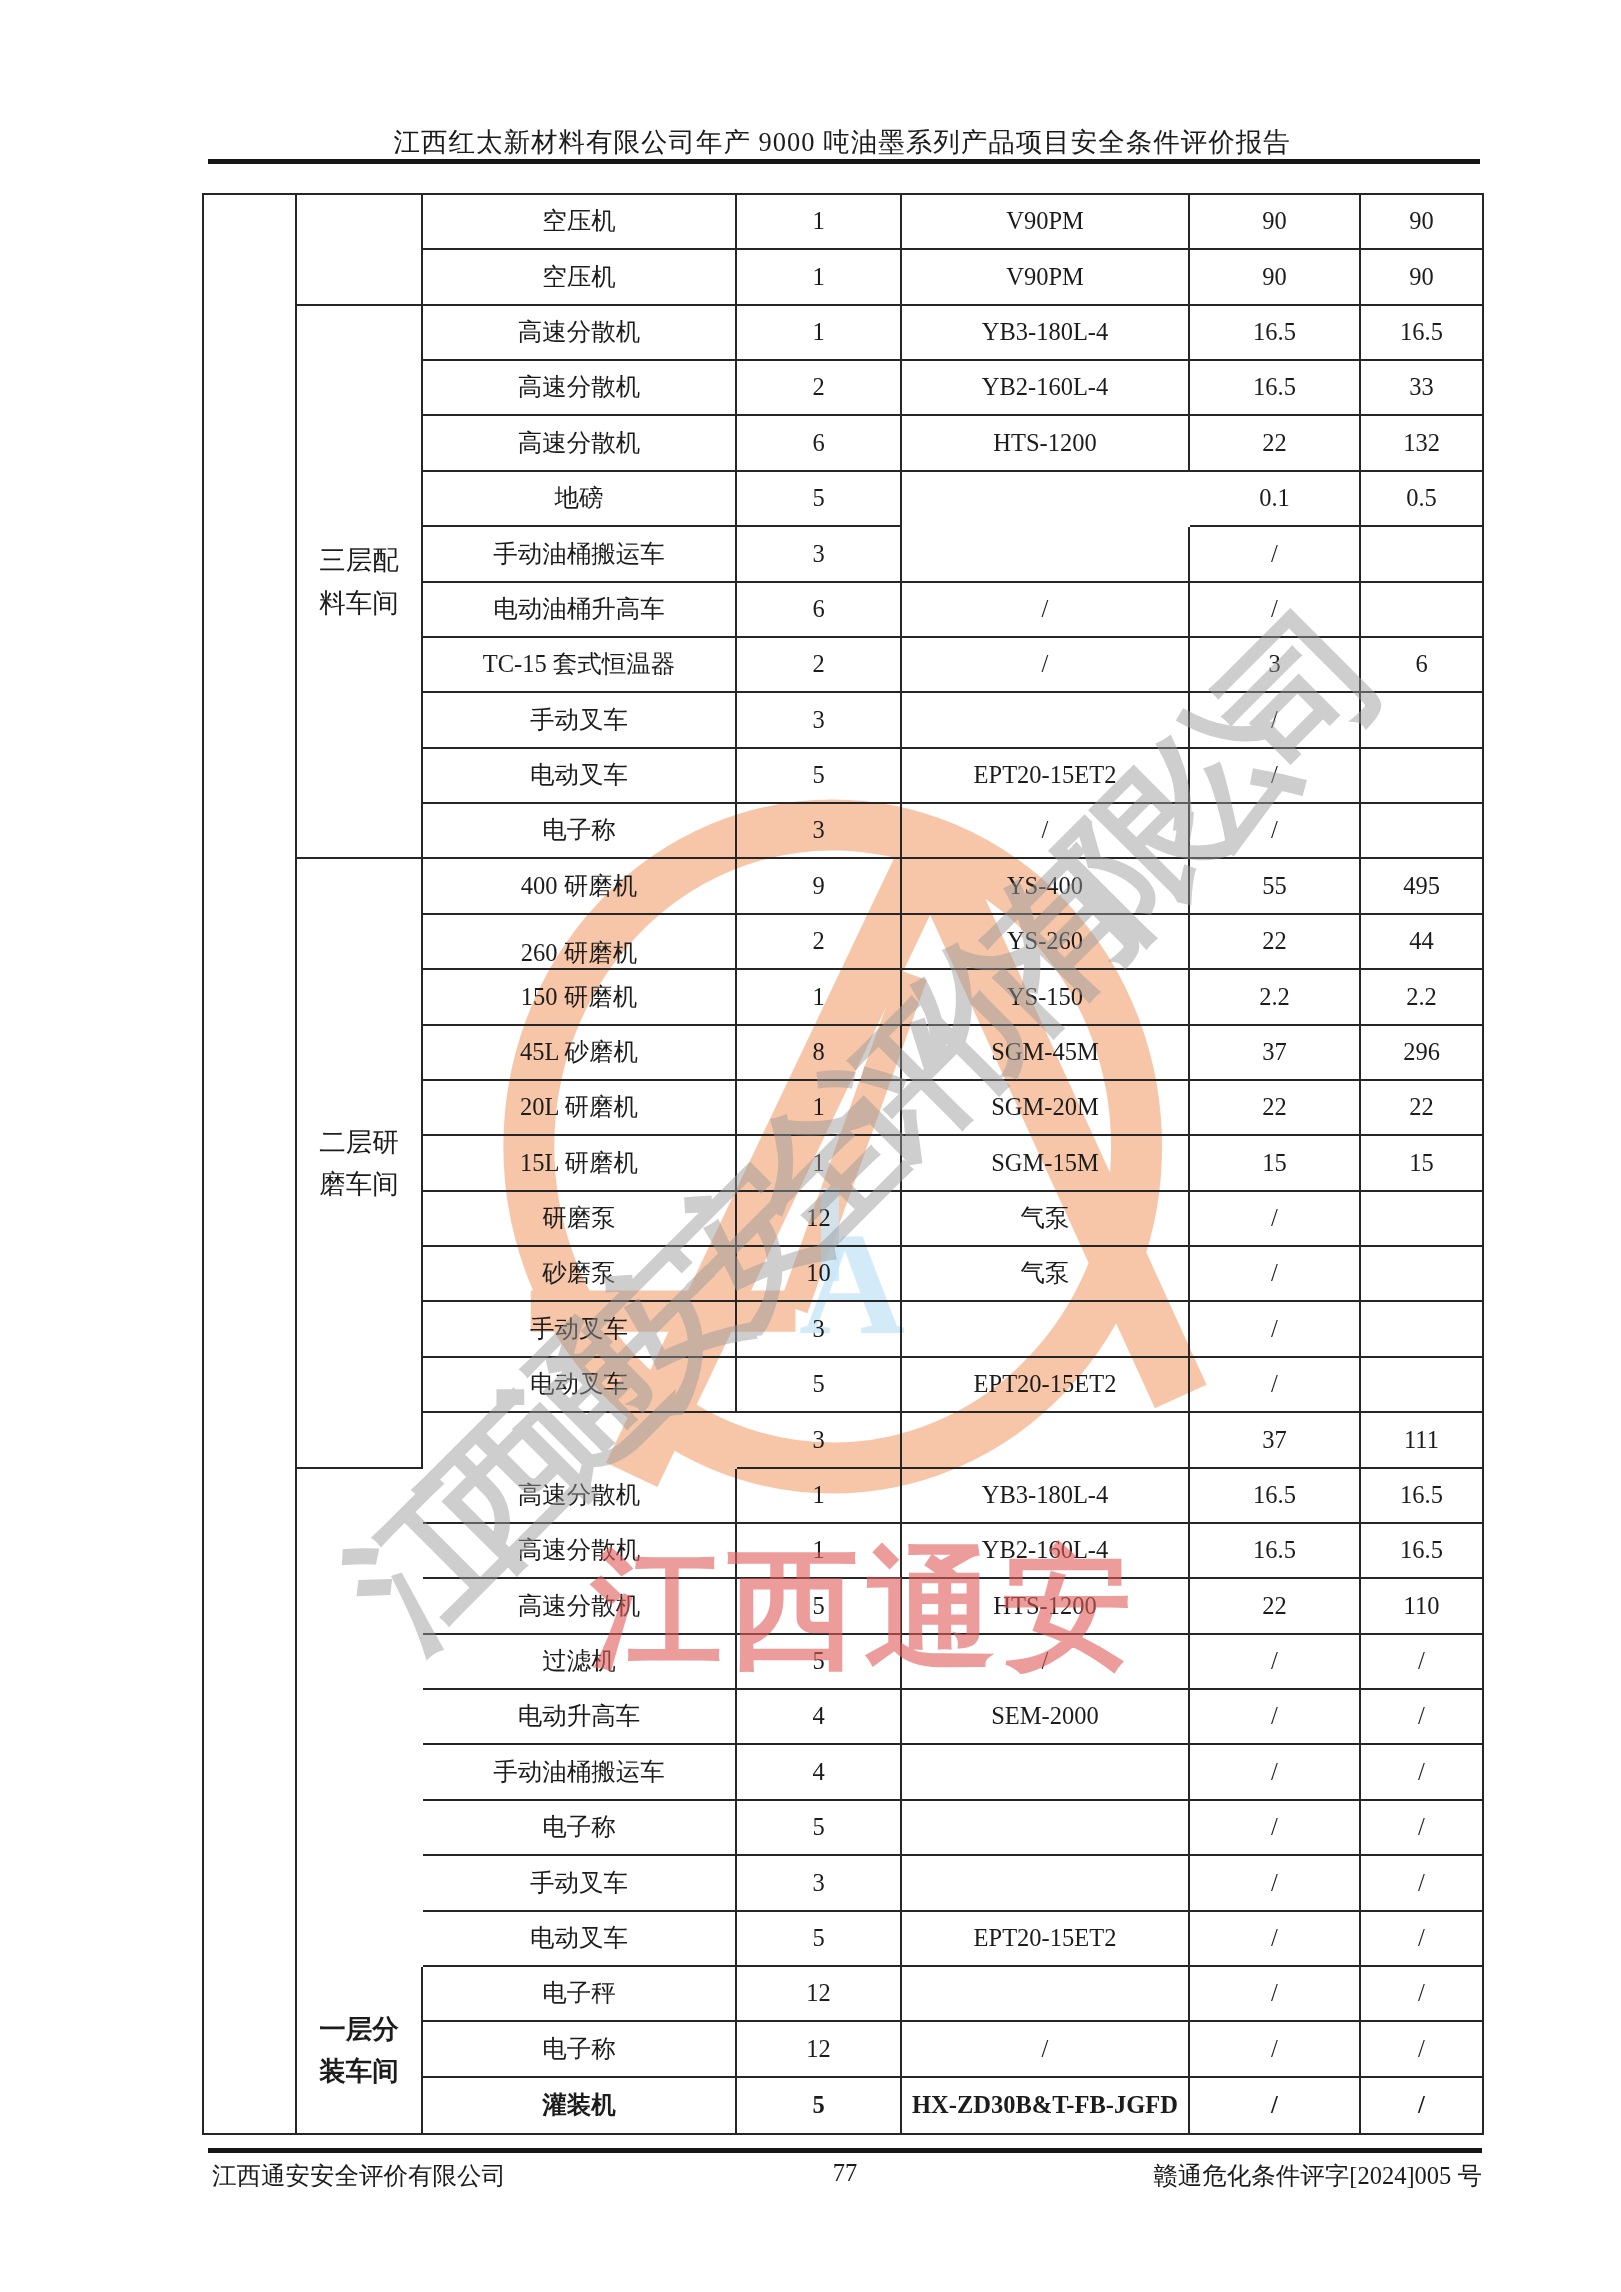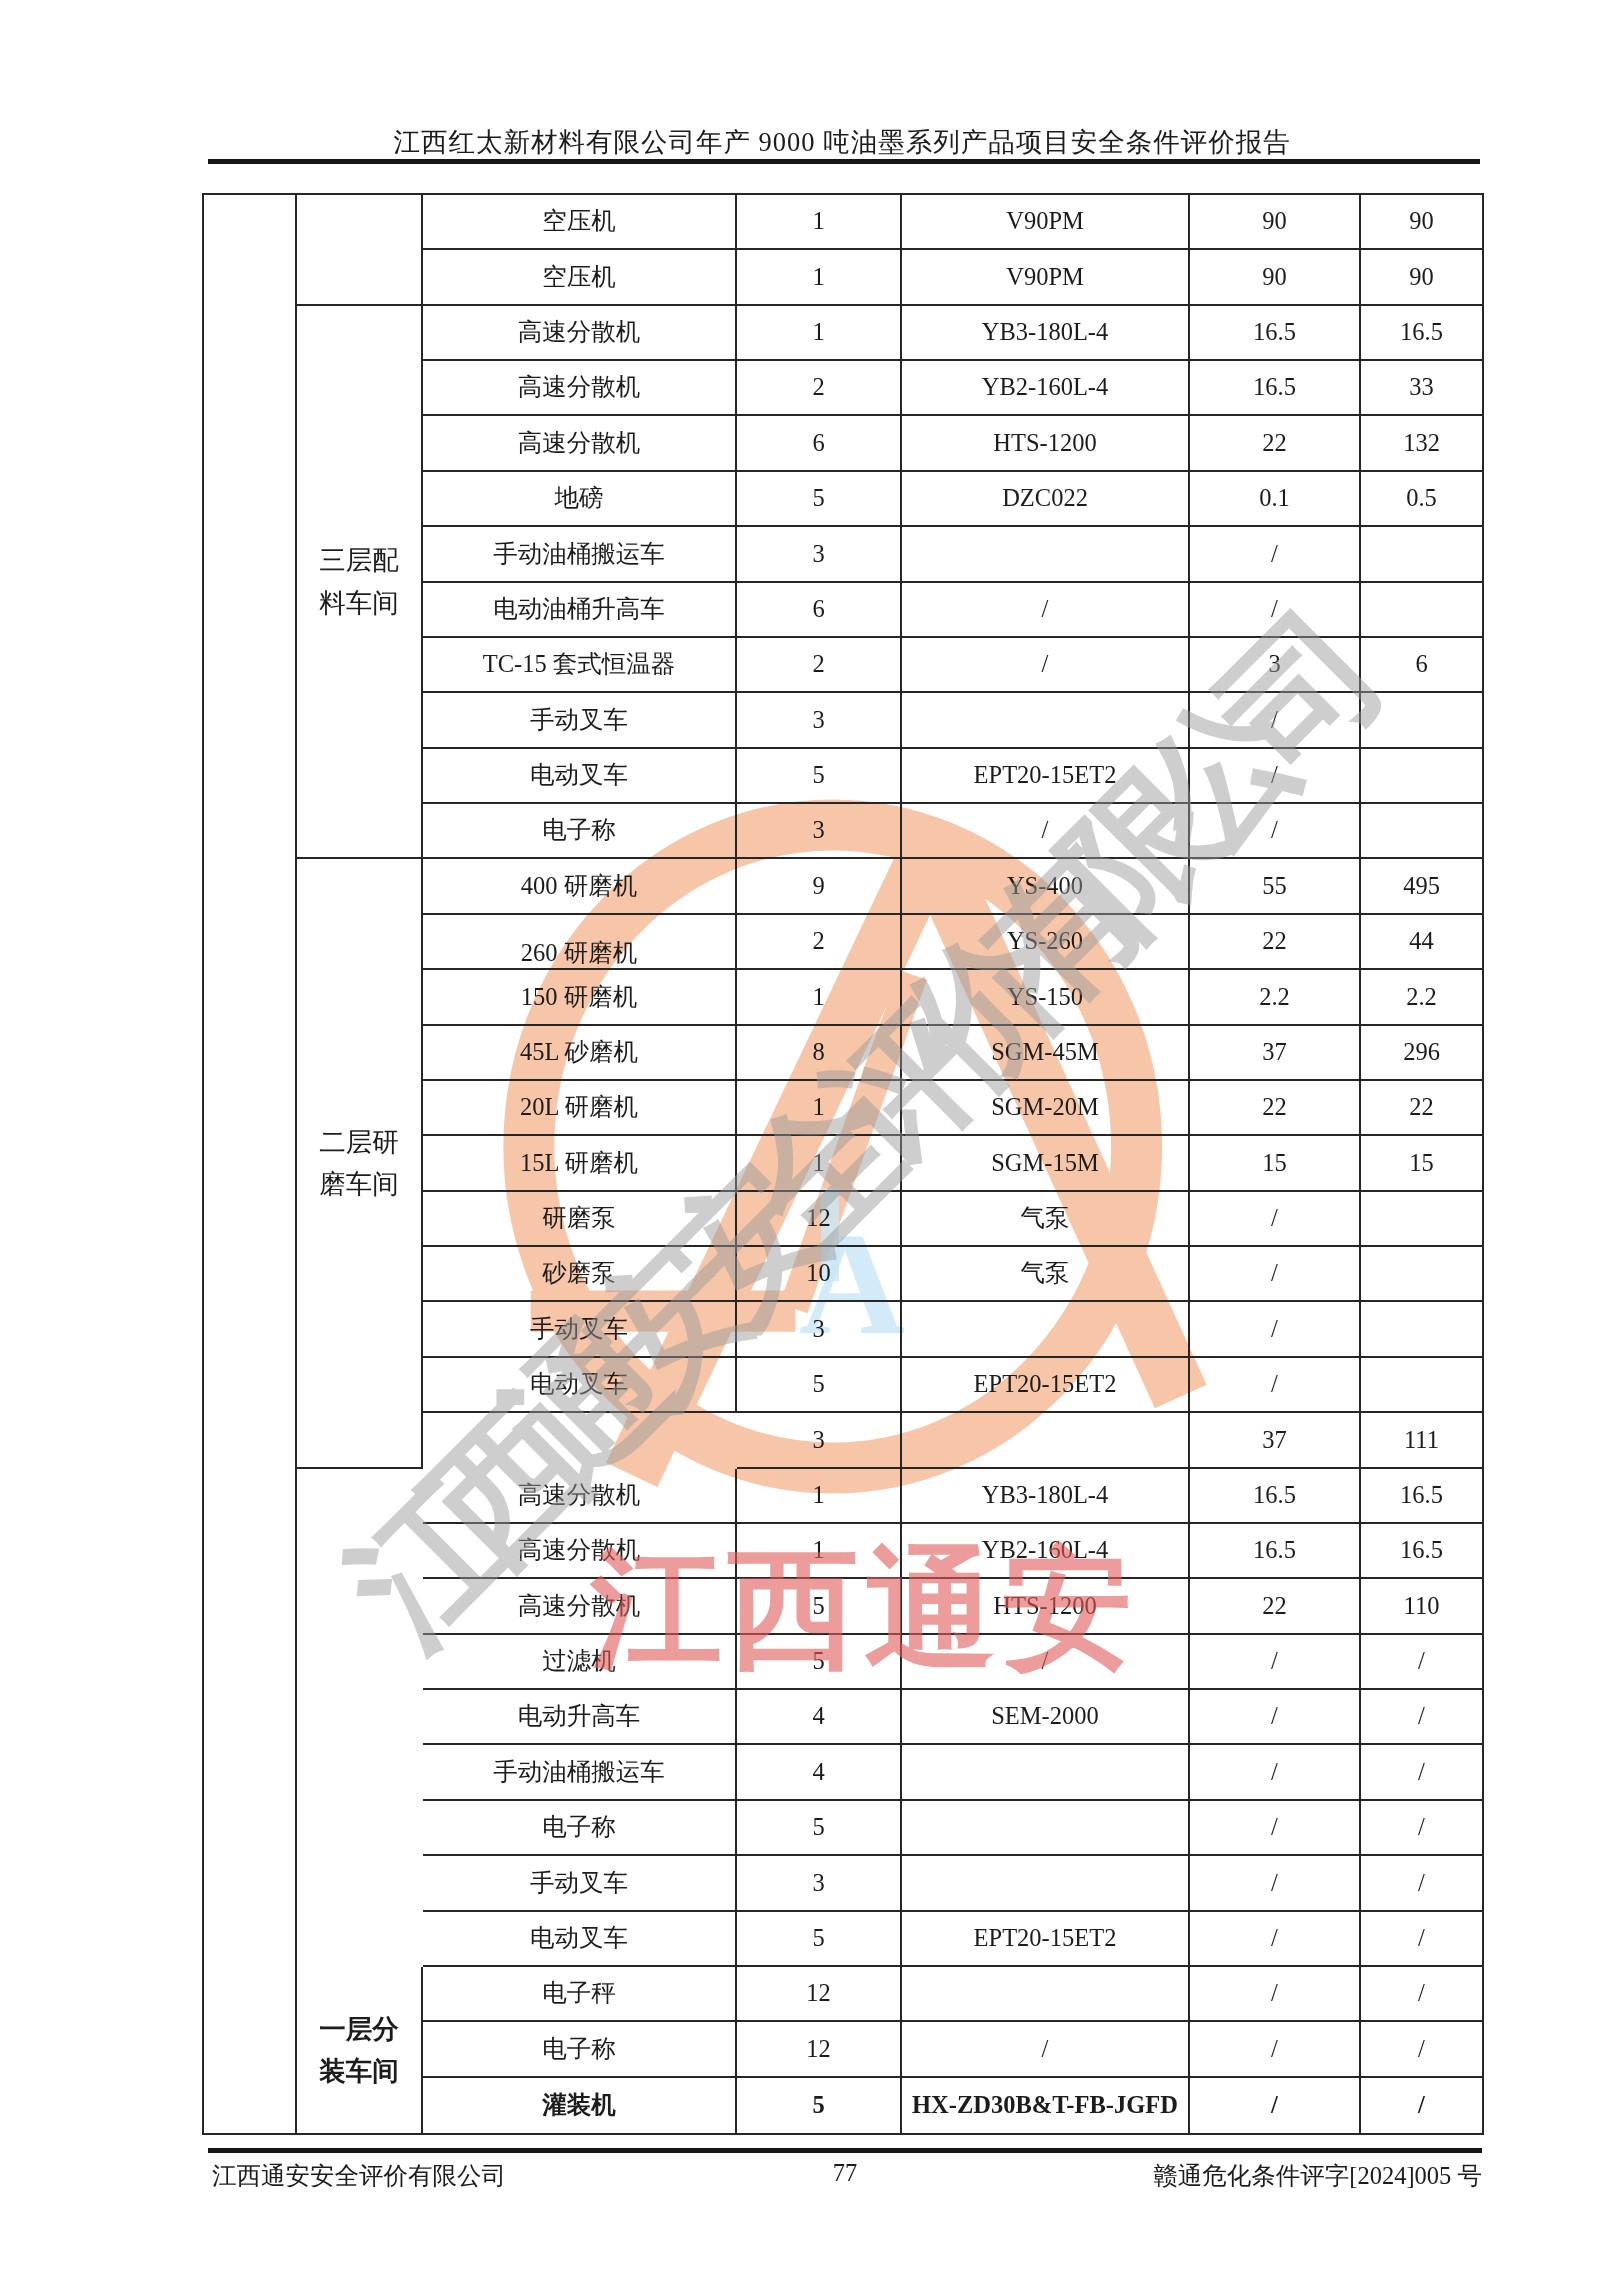--- a/index.html
+++ b/index.html
@@ -168,23 +168,20 @@
       </div>
       <div class="cell last-col" style="grid-area: 5 / 7 / span 1;">
         <span>132</span>
       </div>
       <div class="cell" style="grid-area: 6 / 3 / span 1;">
         <span>地磅</span>
       </div>
       <div class="cell" style="grid-area: 6 / 4 / span 1;">
         <span>5</span>
       </div>
-      <div class="cell" style="grid-area: 6 / 5 / span 1;">
-        <span>DZC022</span>
-      </div>
       <div class="cell" style="grid-area: 6 / 6 / span 1;">
         <span>0.1</span>
       </div>
       <div class="cell last-col" style="grid-area: 6 / 7 / span 1;">
         <span>0.5</span>
       </div>
       <div class="cell" style="grid-area: 7 / 3 / span 1;">
         <span>手动油桶搬运车</span>
       </div>
       <div class="cell" style="grid-area: 7 / 4 / span 1;">

